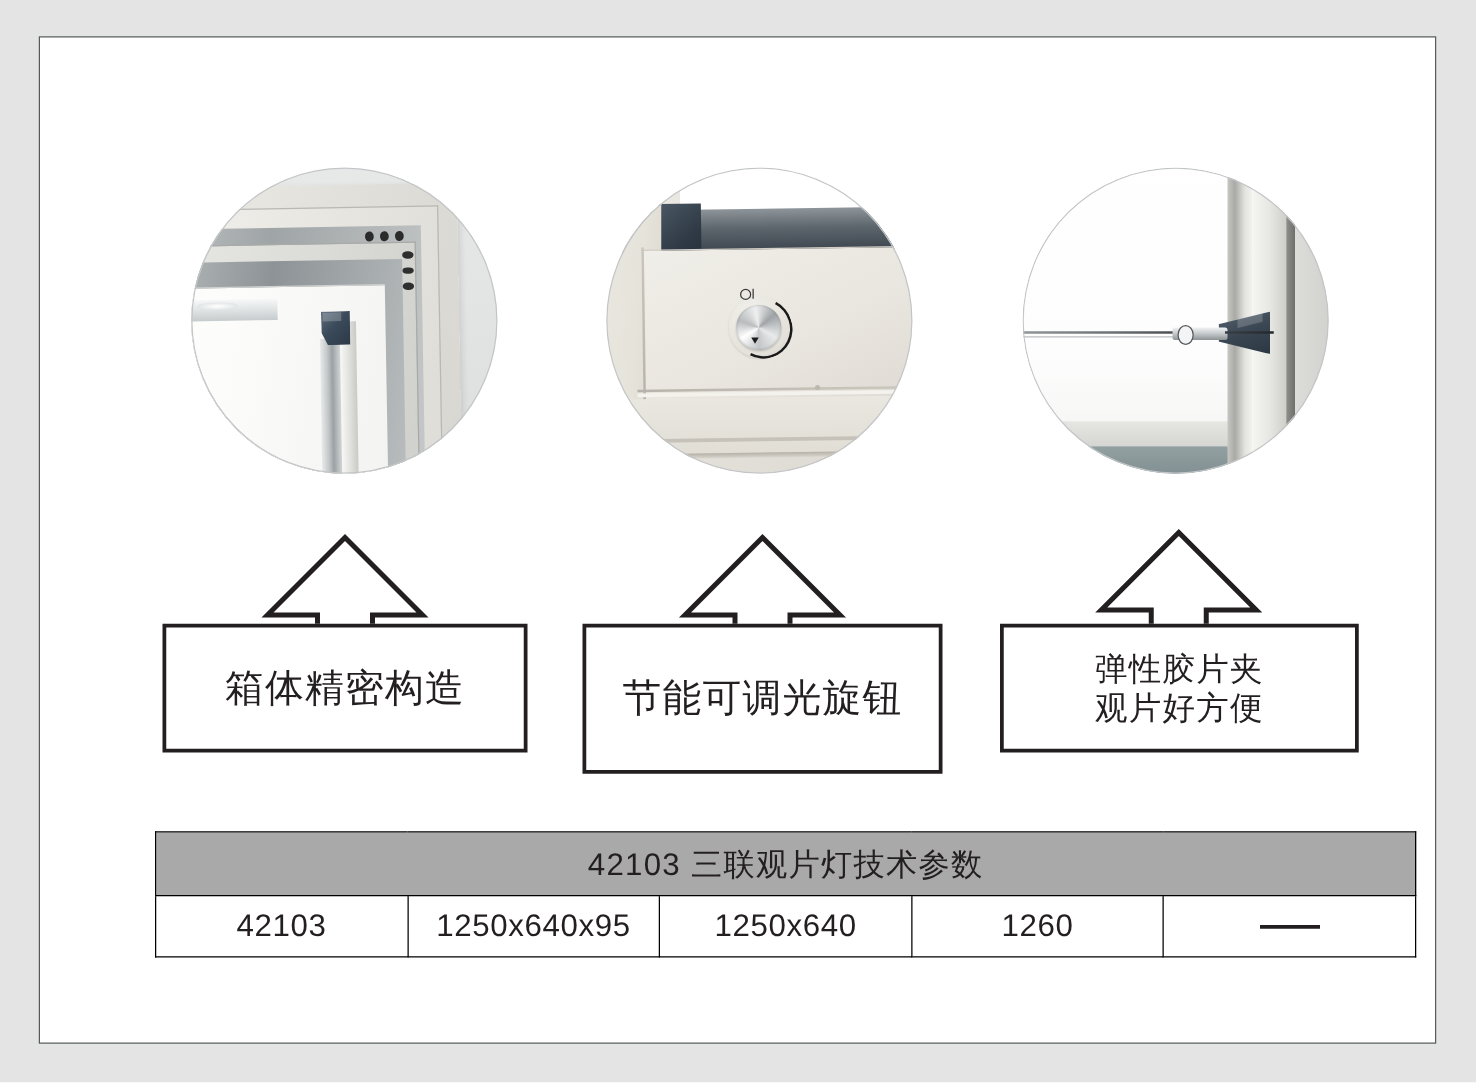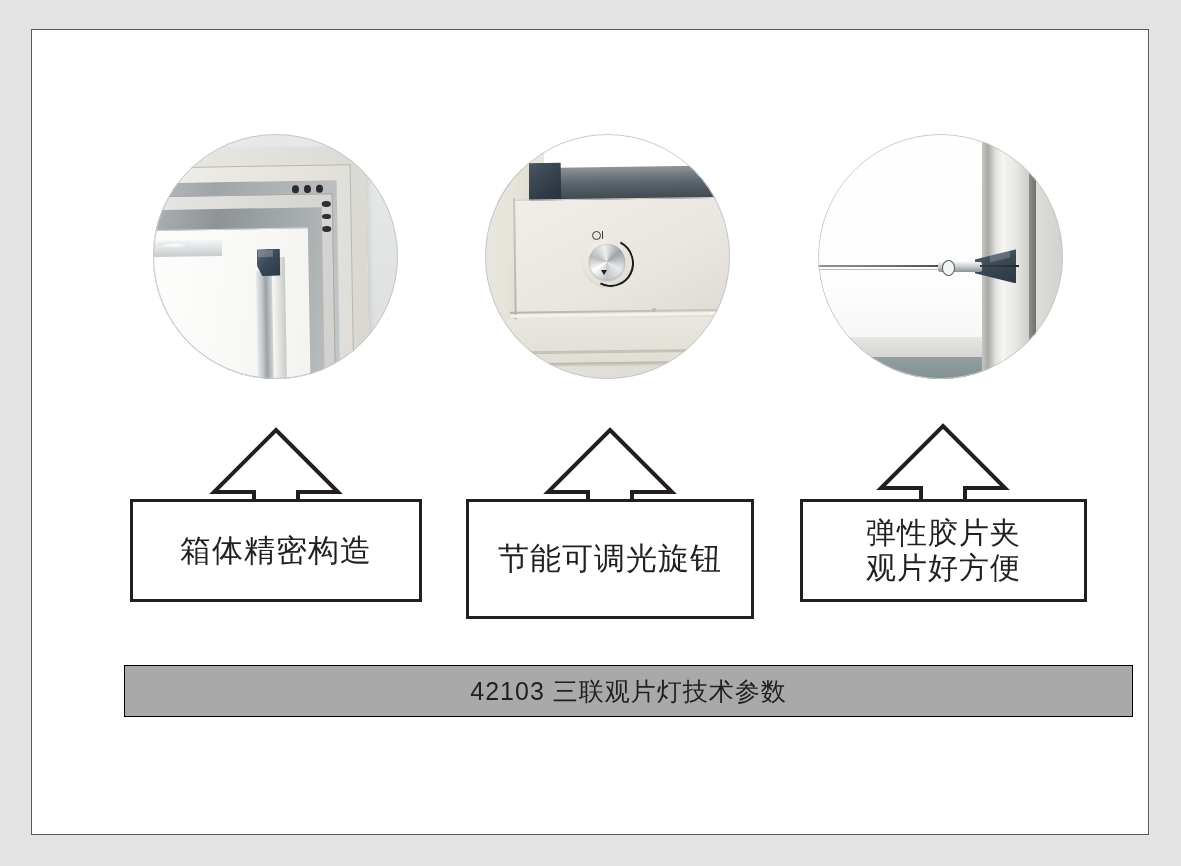--- a/index.html
+++ b/index.html
@@ -335,21 +335,21 @@
   }
   .callout .labeltext {
     color:#231f20;
     font-size:31px;
     line-height:1.08;
     letter-spacing:1px;
     text-align:center;
     white-space:pre-line;
     font-family:"Liberation Sans","DejaVu Sans",sans-serif;
   }
-  .callout .labeltext.two-line { font-size:30px; line-height:1.16; }
+  .callout .labeltext.two-line { font-size:26px; line-height:1.16; }
 
   #callout1 { left:98px; top:396px; width:292px; height:176px; }
   #callout1 .labelbox { left:0px; top:73px; width:292px; height:103px; }
   #callout2 { left:434px; top:396px; width:288px; height:176px; }
   #callout2 .labelbox { left:0px; top:73px; width:288px; height:120px; }
   #callout3 { left:768px; top:392px; width:287px; height:180px; }
   #callout3 .labelbox { left:0px; top:77px; width:287px; height:103px; }
 
   
   #spec-table {
@@ -500,17 +500,26 @@
         <div class="labeltext two-line">弹性胶片夹
 观片好方便</div>
       </div>
     </div>
 
     <table id="spec-table">
       <tbody>
         <tr class="title-row">
           <td colspan="5">42103 三联观片灯技术参数</td>
         </tr>
+        <tr class="data-row">
+          <td>42103</td>
+          <td>1250x640x95</td>
+          <td>1250x640</td>
+          <td>1260</td>
+          <td class="dash-cell">
+            <span></span>
+          </td>
+        </tr>
       </tbody>
     </table>
 
   </div>
 </div>
 
 </body></html>

